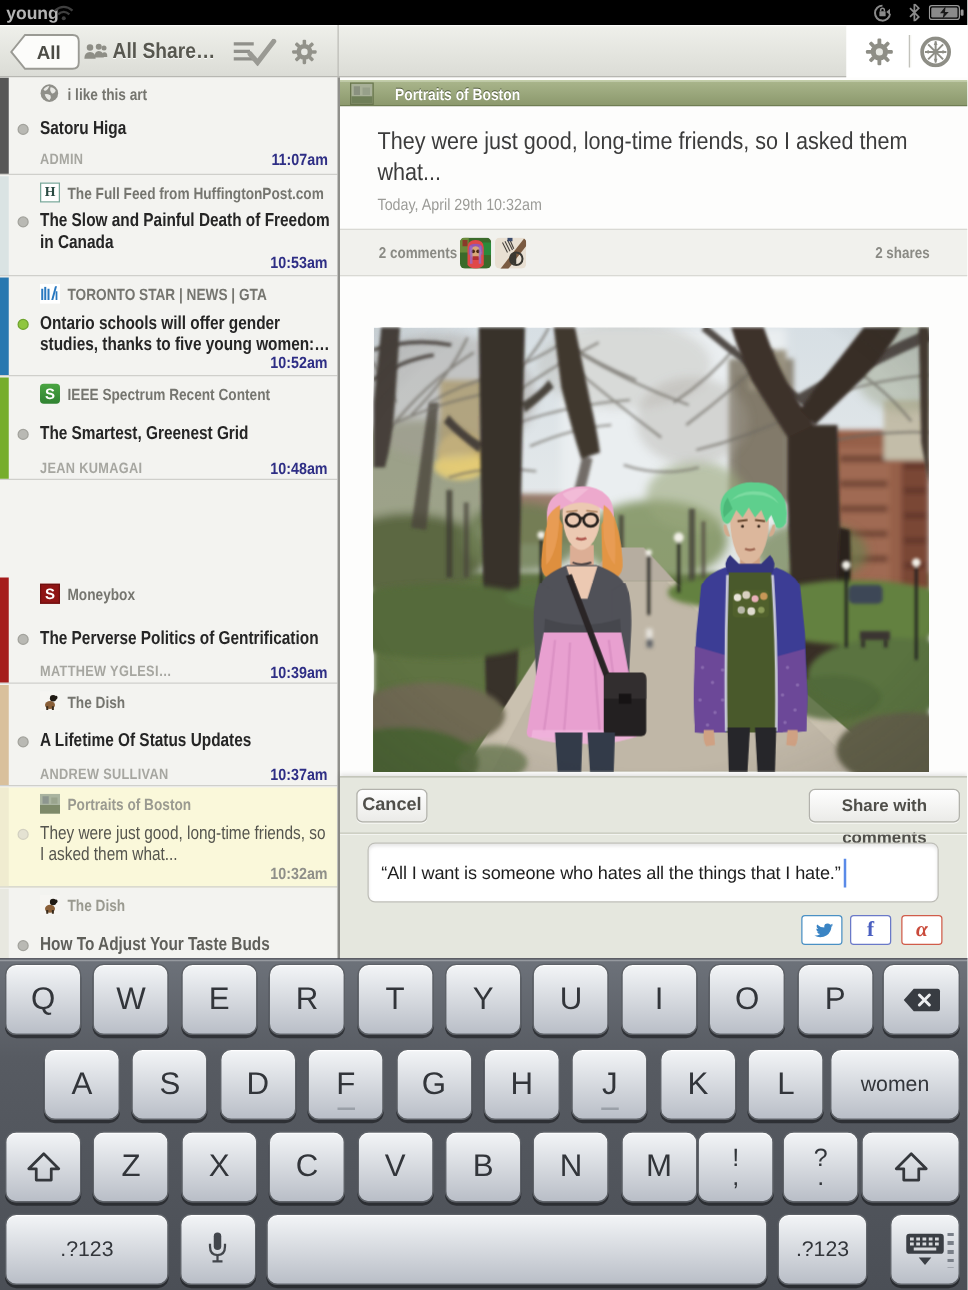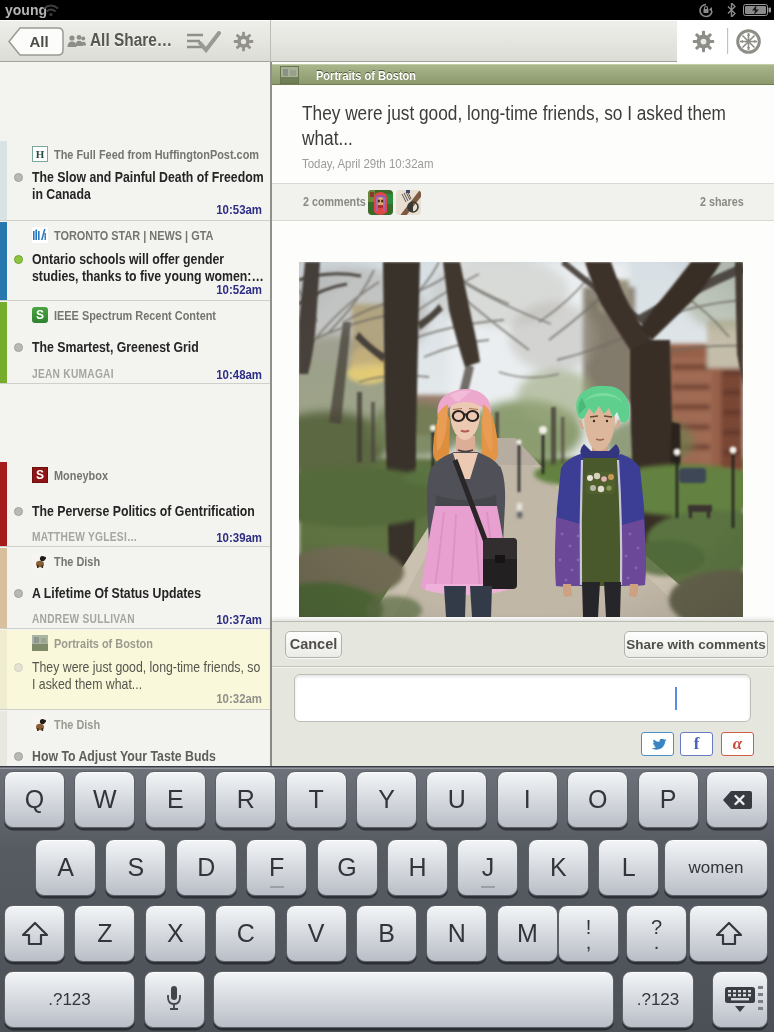--- a/index.html
+++ b/index.html
@@ -35,21 +35,21 @@
 #commentband .c1 { position:absolute; left:31px; top:11px; font-size:12.5px; font-weight:bold; color:#8a8a84; white-space:nowrap; transform:scaleX(0.86); transform-origin:left center;}
 #commentband .c2 { position:absolute; right:30px; top:11px; font-size:12.5px; font-weight:bold; color:#8a8a84; white-space:nowrap; transform:scaleX(0.86); transform-origin:right center;}
 .avatar { position:absolute; top:6px; width:25px; height:25px; border-radius:4px; overflow:hidden; }
 #photo { position:absolute; left:27px; top:200px; width:444px; height:355px; }
 #sharepanel { position:absolute; left:0; top:559px; width:502px; height:146px;
   background:#e5e7de; border-top:1px solid #b9bcaf; box-shadow:0 -2px 4px rgba(0,0,0,0.12);}
 .sbtn { position:absolute; top:9px; height:27px; background:linear-gradient(#fefefe,#ebebe8);
   border:1px solid #b2b2ac; border-radius:5px; font-size:14px; font-weight:bold; color:#504f4a;
   text-align:center; box-shadow:0 1px 0 rgba(255,255,255,0.7); }
 #cancelbtn { left:13px; width:57px; line-height:25px; font-size:14.5px;}
-#sharebtn { right:6px; width:144px; line-height:25px; font-size:13.5px;}
+#sharebtn { right:6px; width:121px; line-height:25px; font-size:13.5px;}
 #sharediv { position:absolute; left:0; top:44px; width:502px; height:1px; background:#c5c7bb; box-shadow:0 1px 0 rgba(255,255,255,0.55);}
 #shareinput { position:absolute; left:22px; top:52px; width:457px; height:48px; background:#fff;
   border:1px solid #bebeb8; border-radius:6px; box-shadow:inset 0 2px 3px rgba(0,0,0,0.10);}
 #shareinput .itxt { position:absolute; left:10px; top:16px; font-size:14.5px; color:#1d1d1d; white-space:nowrap; letter-spacing:-0.12px;}
 #shareinput .cursor { position:absolute; left:380px; top:12px; width:2px; height:23px; background:#5a8ae8; }
 .socbtn { position:absolute; top:110px; width:33px; height:24px; background:#fff; border-radius:3px; text-align:center;}
 #keyboard { left:0; top:766px; width:774px; height:266px;
   background:linear-gradient(#6d727a,#575b62 30%,#4b4f56); border-top:1px solid #3a3a44;}
 #keyboard .hl { position:absolute; left:0; top:1px; width:100%; height:1px; background:rgba(255,255,255,0.28); }
 .key { position:absolute; height:57px; border-radius:9px;
@@ -149,20 +149,32 @@
 <g fill="#8e8e86">
         <path d="M12.5 3.5 L14 7 L11 7 Z"></path>
         <path d="M12.5 21.5 L14 18 L11 18 Z"></path>
         <path d="M3.5 12.5 L7 11 L7 14 Z"></path>
         <path d="M21.5 12.5 L18 11 L18 14 Z"></path>
       </g>
 <circle cx="12.5" cy="12.5" r="1.8" fill="#8e8e86"></circle>
     </svg>
 </div>
 <div id="sidebar" class="abs">
+<div class="item" style="top:0px;height:78px;background:#f3f3f0">
+      <div class="strip" style="background:#575757"></div>
+      <div class="ficon" style="top:5px"><svg width="15" height="15" viewBox="0 0 16 16">
+          <circle cx="8" cy="8" r="7.5" fill="#8f8f89"></circle>
+          <path d="M3 5 Q5 2 8 2 Q7 5 5 6 Q3 6 3 5 Z M9 3 Q12 3 13.5 6 Q12 9 10 8 Q8 6 9 3 Z M4 9 Q7 8 9 10 Q10 12 8 14 Q5 13 4 9 Z" fill="#e8e8e4"></path>
+        </svg></div>
+      <div class="feedrow" style="top:6px;left:54px;color:#75756f">i like this art</div>
+      <div class="title" style="top:33px;color:#252525;font-weight:bold">Satoru Higa</div>
+      <div class="dot" style="top:37px;background:#b9b9b4;border-color:#a2a29c"></div>
+      <div class="meta" style="top:58px">ADMIN</div>
+      <div class="time" style="top:58px;color:#2e2e85">11:07am</div>
+    </div>
 <div class="item" style="top:79px;height:80px;background:#f3f3f0">
       <div class="strip" style="background:#dae3e3"></div>
       <div class="ficon" style="top:5px">
         <div style="position:absolute;left:0;top:0;width:16px;height:16px;background:#fff;border:1px solid #7aa89a;font:bold 11px 'Liberation Serif',serif;color:#2a4a42;text-align:center;line-height:14px">H</div>
       </div>
       <div class="feedrow" style="top:6px;left:54px;color:#75756f">The Full Feed from HuffingtonPost.com</div>
       <div class="title" style="top:28px;color:#252525;font-weight:bold">The Slow and Painful Death of Freedom<br>in Canada</div>
       <div class="dot" style="top:32px;background:#b9b9b4;border-color:#a2a29c"></div>
       <div class="time" style="top:61px;color:#2e2e85">10:53am</div>
     </div>
@@ -521,20 +533,21 @@
           </radialGradient>
 <rect width="444" height="355" fill="url(#vig)"></rect>
 </g>
 </svg>
 </div>
   <div id="sharepanel">
     <div class="sbtn" id="cancelbtn">Cancel</div>
     <div class="sbtn" id="sharebtn">Share with comments</div>
     <div id="sharediv"></div>
     <div id="shareinput">
+      <span class="itxt">“All I want is someone who hates all the things that I hate.”</span>
       <span class="cursor"></span>
     </div>
     <div class="socbtn" style="left:369px;border:1px solid #4a90c4"><svg width="18" height="15" viewBox="0 0 18 15" style="margin-top:4px">
           <path d="M17.5 2 Q16.8 2.4 16 2.6 Q16.9 2 17.2 1 Q16.3 1.5 15.3 1.8 Q14.4 0.8 13 0.8 Q10.4 0.8 10.4 3.4 Q10.4 3.8 10.5 4 Q7 3.9 4.7 1.5 Q4.3 2.2 4.3 3 Q4.3 4.4 5.4 5.2 Q4.6 5.2 3.9 4.8 Q3.9 6.8 6 7.3 Q5.3 7.5 4.6 7.3 Q5.2 9 7.1 9.1 Q5.5 10.3 3.3 10.3 L2.5 10.3 Q4.7 11.7 7.2 11.7 Q13 11.7 15.3 6.8 Q16.1 5.1 16.1 3.4 Q16.9 2.8 17.5 2 Z" fill="#3a84c4" transform="translate(0,1)"></path>
         </svg></div>
       <div class="socbtn" style="left:408px;border:1px solid #6a79c8"><span style="font-family:'Liberation Serif',serif;font-weight:bold;font-size:17px;color:#4a5fc0;line-height:22px">f</span></div>
       <div class="socbtn" style="left:449px;border:1px solid #d05c4a"><span style="font-family:'Liberation Serif',serif;font-style:italic;font-weight:bold;font-size:17px;color:#c94a3a;line-height:22px">α</span></div>
   </div>
 </div>
 <div id="keyboard" class="abs">

